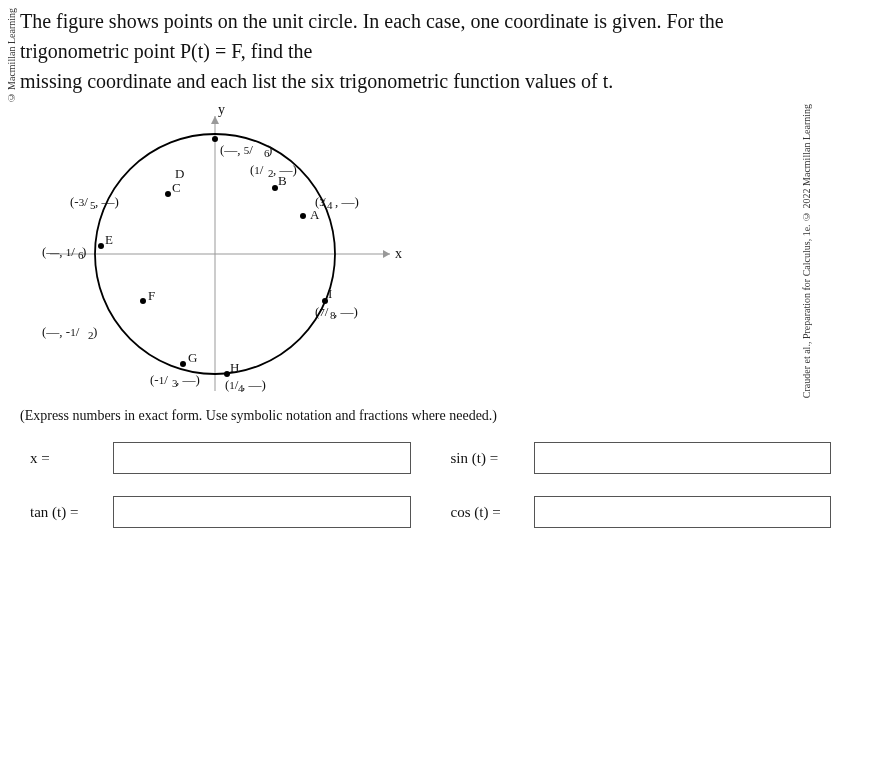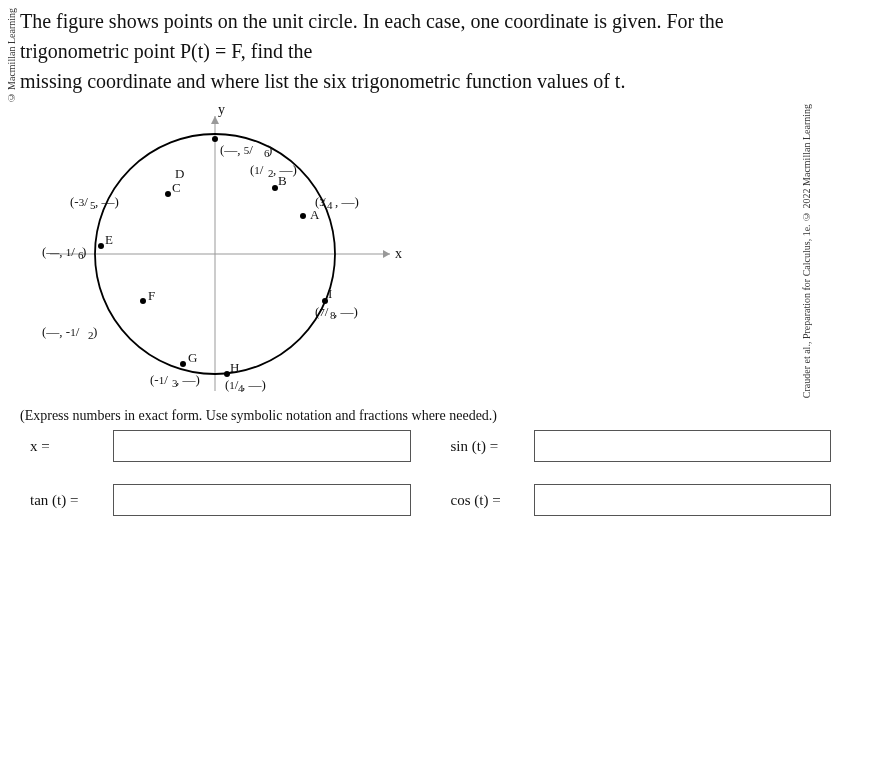--- a/index.html
+++ b/index.html
@@ -75,21 +75,21 @@
     .side-text span {
       writing-mode: vertical-rl;
       transform: rotate(180deg);
       font-size: 10px;
       color: #333;
       white-space: nowrap;
     }
 
     .express-note {
       font-size: 14px;
-      margin-bottom: 6px;
+      margin-bottom: 18px;
     }
 
     .input-grid {
       display: grid;
       grid-template-columns: 1fr 1fr;
       gap: 22px 40px;
       padding-left: 10px;
       padding-right: 40px;
     }
 
@@ -126,21 +126,21 @@
 
 <div class="copyright-left">
   <span>© Macmillan Learning</span>
 </div>
 
 <div class="main-content">
 
   <div class="problem-text">
     <span>The figure shows points on the unit circle. In each case, one coordinate is given. For the trigonometric point P(t) = F, find the</span>
     <br>
-    <span>missing coordinate and where list the six trigonometric function values of t.</span>
+    <span>missing coordinate and each list the six trigonometric function values of t.</span>
   </div>
 
   <div class="figure-area">
     <div class="circle-container">
       <svg class="circle-svg" width="390" height="295" viewBox="0 0 390 295">
 
         <line x1="30" y1="148" x2="370" y2="148" stroke="#999" stroke-width="1"></line>
         <line x1="195" y1="10" x2="195" y2="285" stroke="#999" stroke-width="1"></line>
 
         <polygon points="370,148 363,144 363,152" fill="#999"></polygon>

